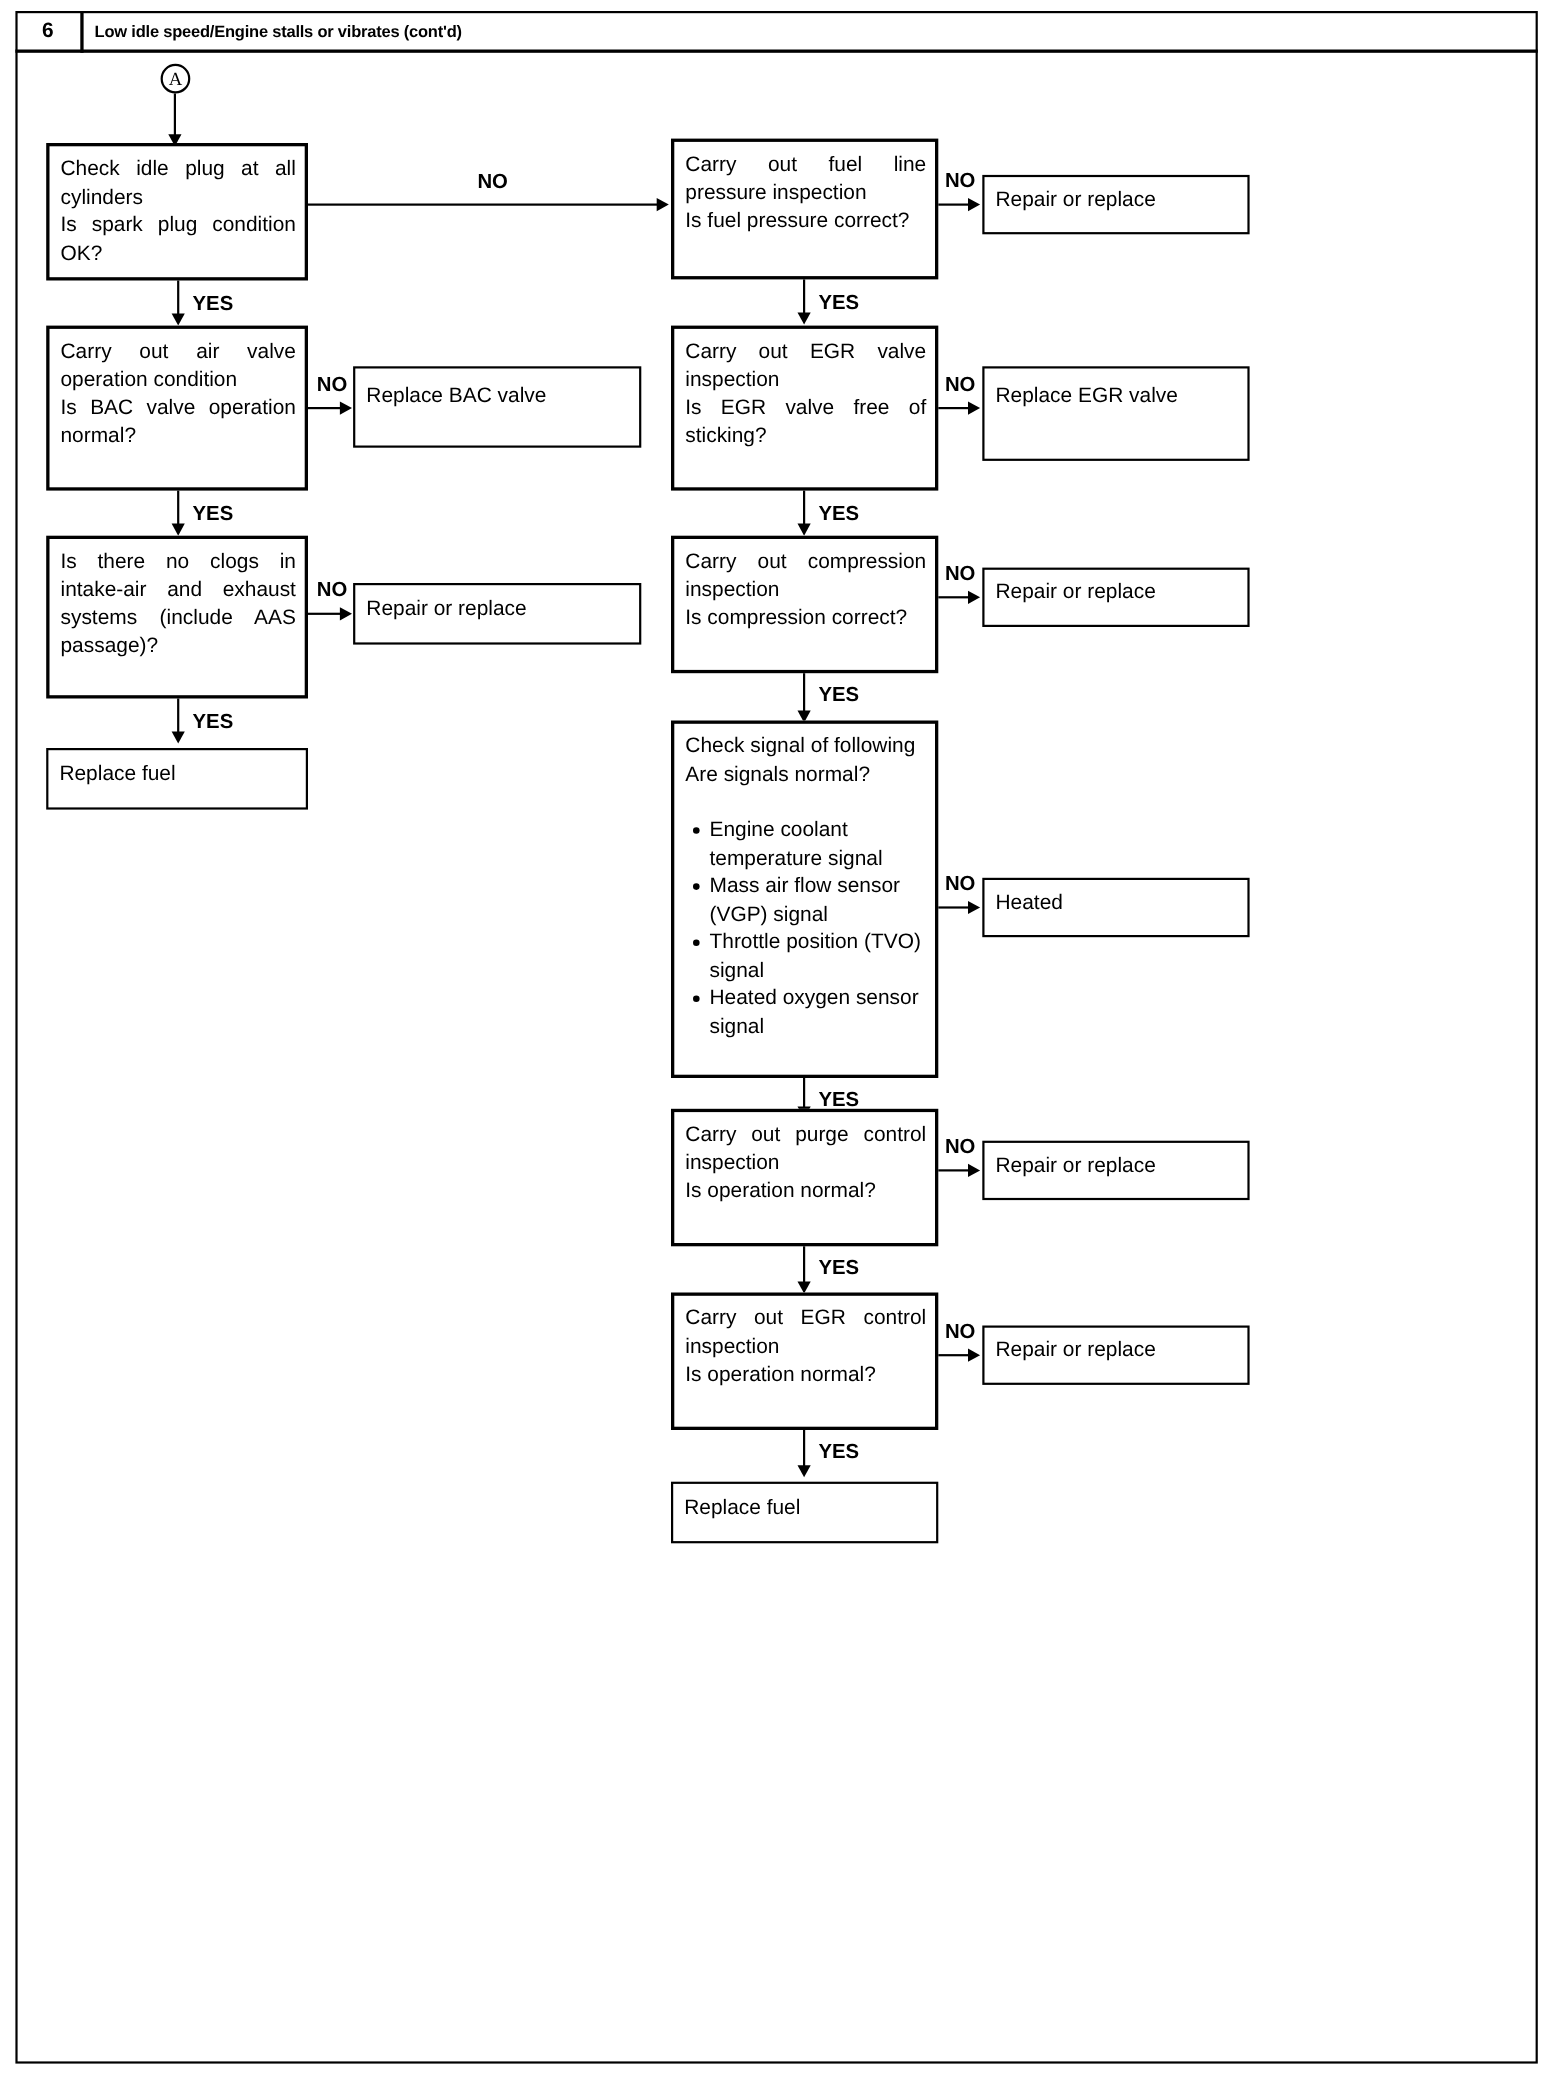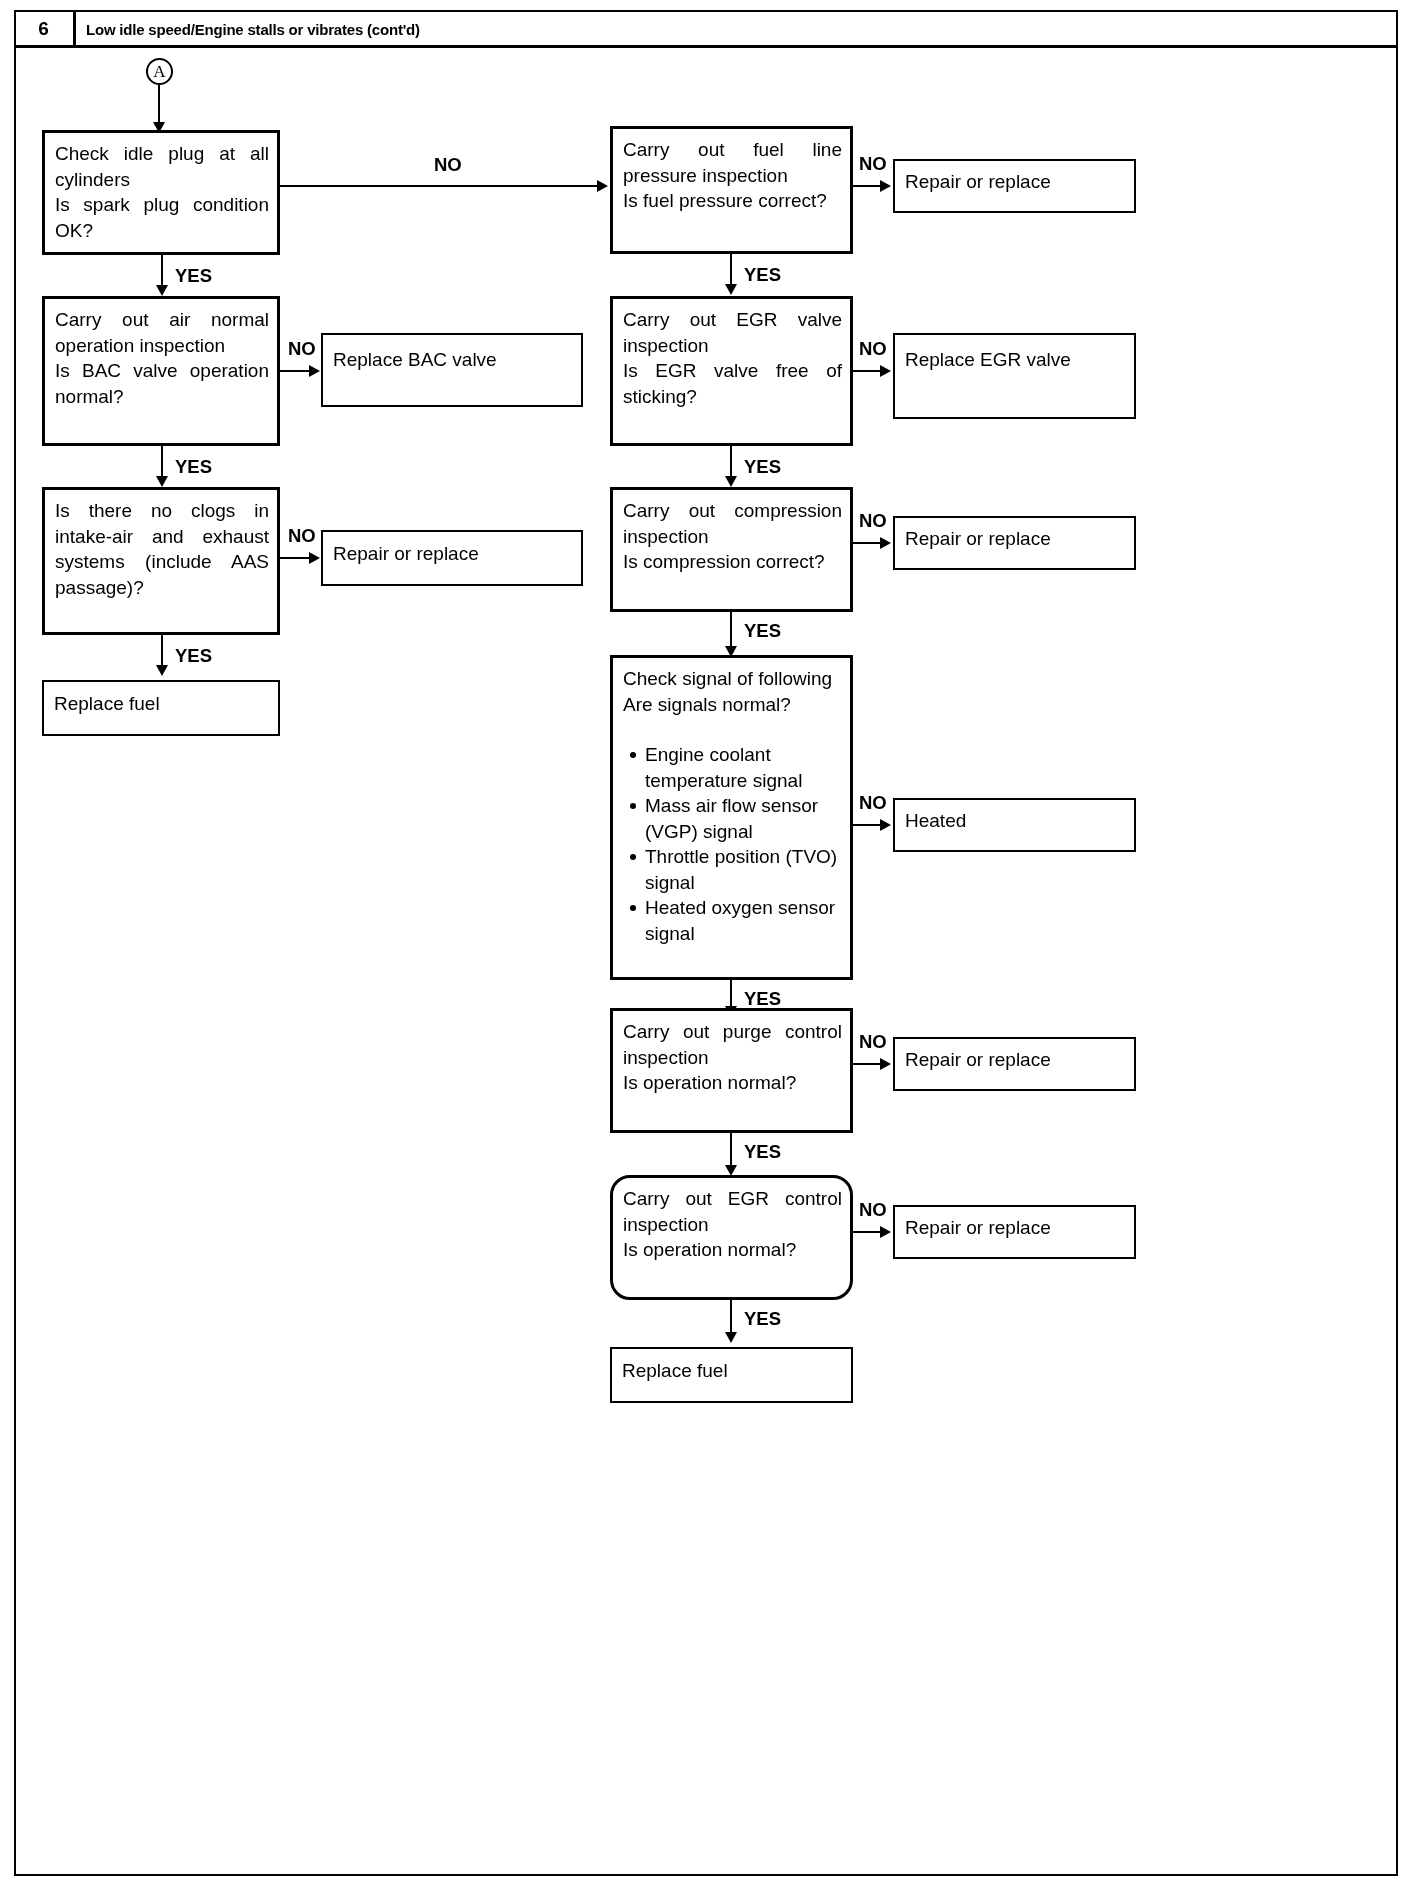--- a/index.html
+++ b/index.html
@@ -144,21 +144,21 @@
   <div class="hline" style="left:280px;top:185px;width:325px;"></div>
   <div class="arrow-right" style="left:597px;top:180px;"></div>
   <div class="lbl" style="left:434px;top:154px;">NO</div>
 
   <div class="vline" style="left:161px;top:255px;height:35px;"></div>
   <div class="arrow-down" style="left:156px;top:285px;"></div>
   <div class="lbl" style="left:175px;top:265px;">YES</div>
 
   <div class="box" style="left:42px;top:296px;width:238px;height:150px;">
     <div class="txt">
-      <div>Carry out air normal operation inspection</div>
+      <div>Carry out air valve operation condition</div>
       <div>Is BAC valve operation normal?</div>
     </div>
   </div>
 
   <div class="hline" style="left:280px;top:370px;width:37px;"></div>
   <div class="arrow-right" style="left:309px;top:365px;"></div>
   <div class="lbl" style="left:288px;top:338px;">NO</div>
 
   <div class="box thin" style="left:321px;top:333px;width:262px;height:74px;">
     <div class="txt nj" style="top:12px;">Replace BAC valve</div>
@@ -284,21 +284,21 @@
   <div class="lbl" style="left:859px;top:1031px;">NO</div>
 
   <div class="box thin" style="left:893px;top:1037px;width:243px;height:54px;">
     <div class="txt nj" style="top:8px;">Repair or replace</div>
   </div>
 
   <div class="vline" style="left:730px;top:1133px;height:38px;"></div>
   <div class="arrow-down" style="left:725px;top:1165px;"></div>
   <div class="lbl" style="left:744px;top:1141px;">YES</div>
 
-  <div class="box" style="left:610px;top:1175px;width:243px;height:125px;border-radius:20px;">
+  <div class="box" style="left:610px;top:1175px;width:243px;height:125px;">
     <div class="txt">
       <div>Carry out EGR control inspection</div>
       <div>Is operation normal?</div>
     </div>
   </div>
 
   <div class="hline" style="left:853px;top:1231px;width:35px;"></div>
   <div class="arrow-right" style="left:880px;top:1226px;"></div>
   <div class="lbl" style="left:859px;top:1199px;">NO</div>
 

